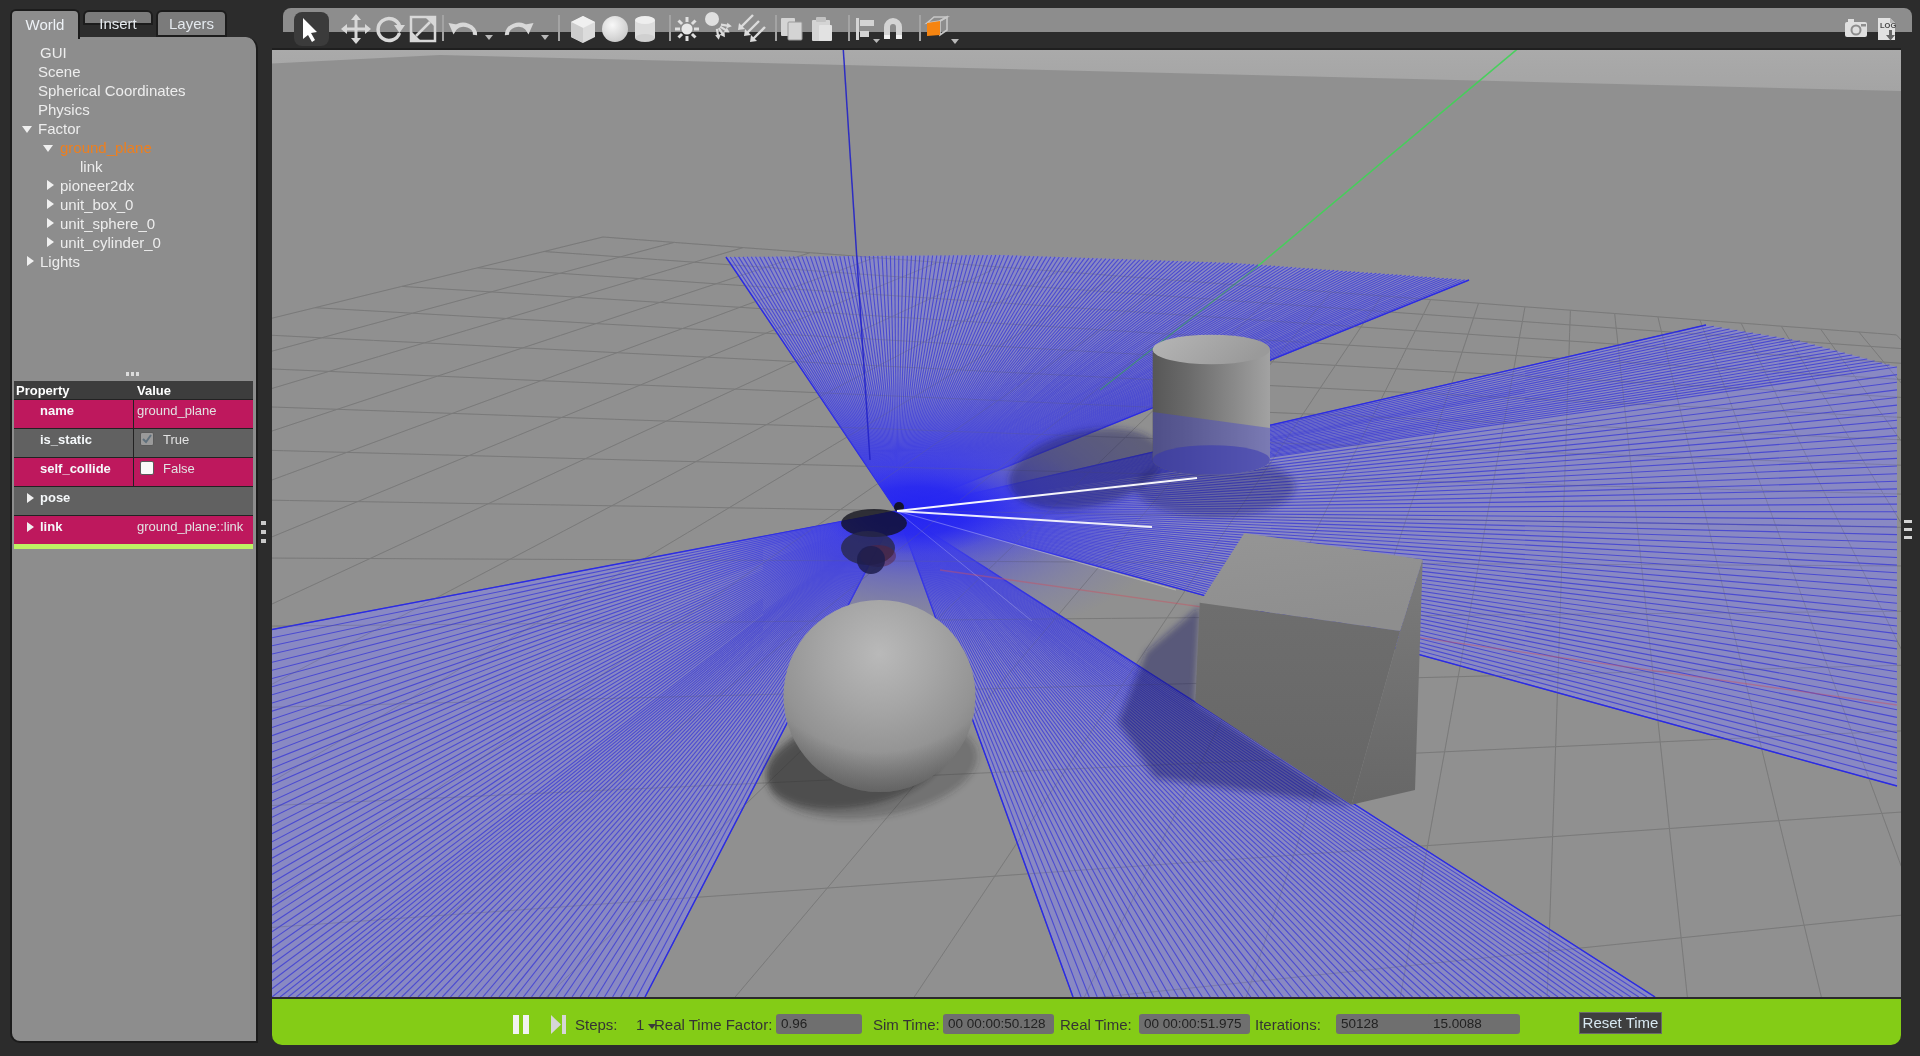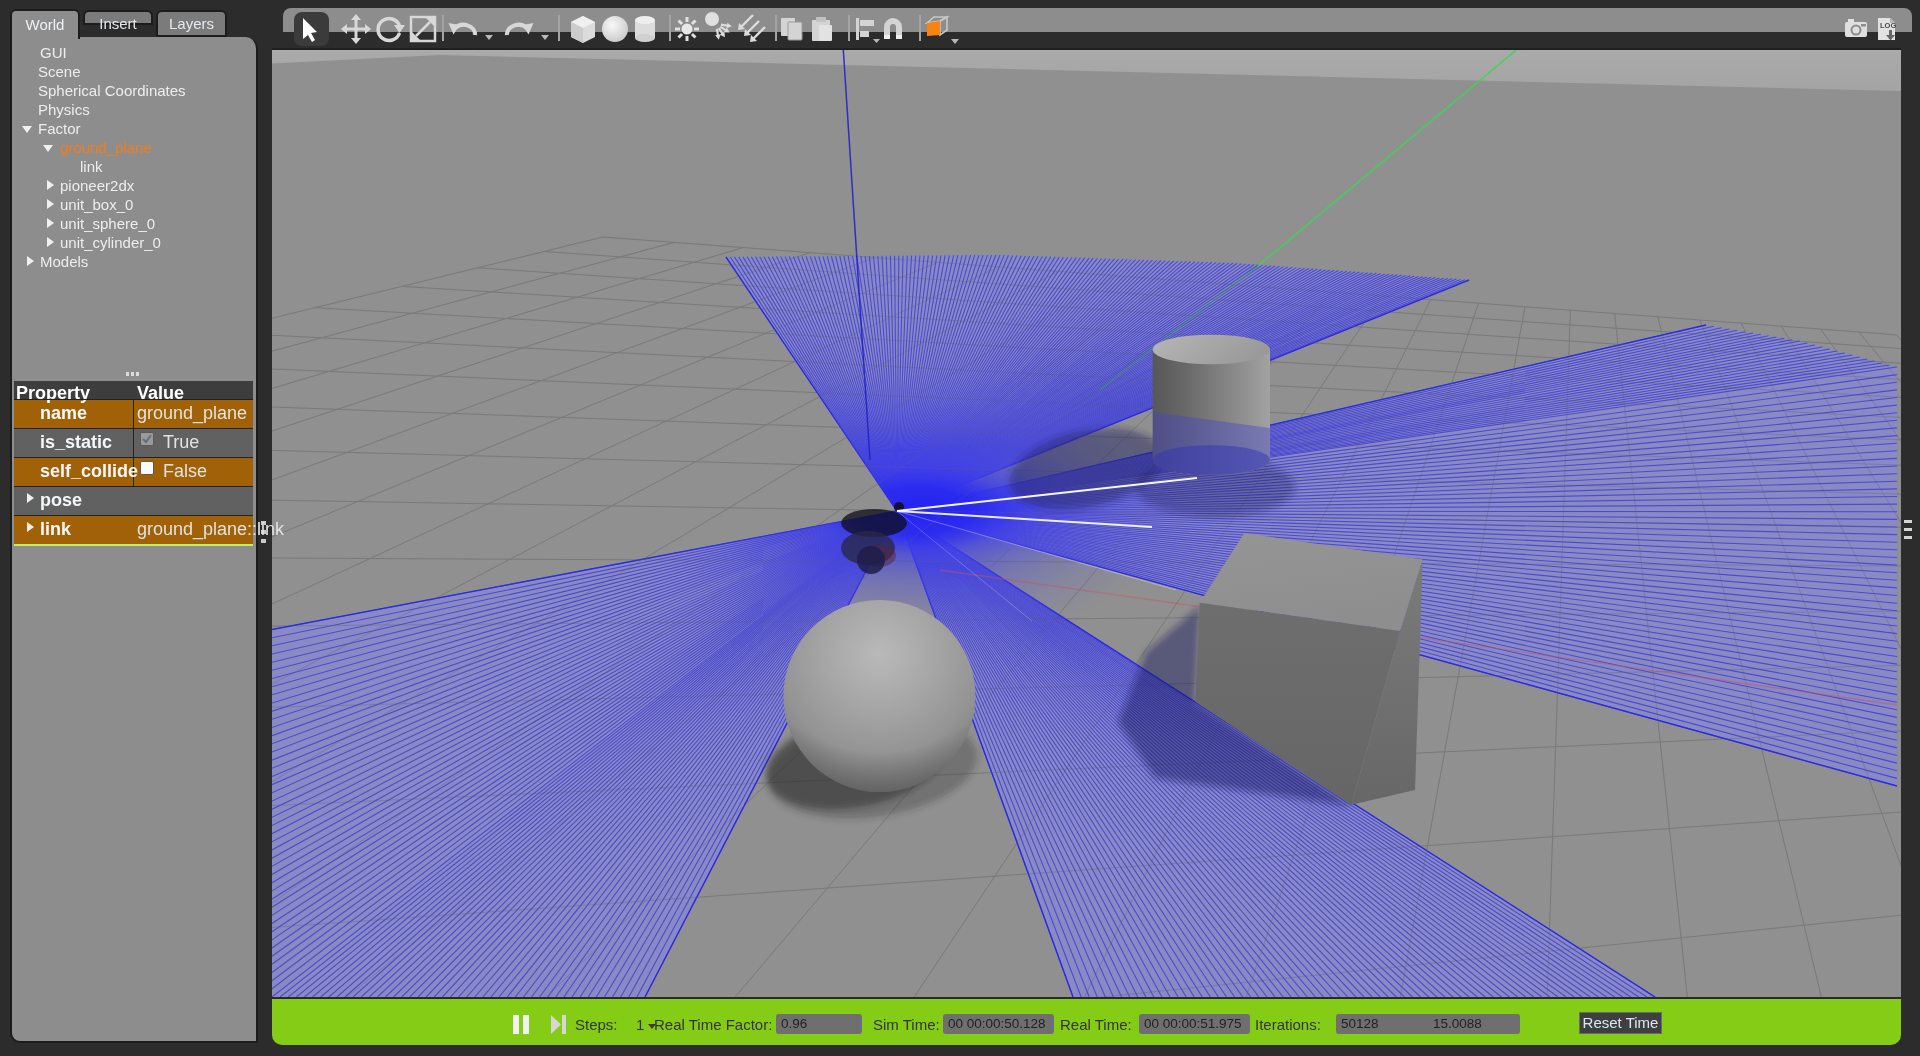--- a/index.html
+++ b/index.html
@@ -6,21 +6,21 @@
 .abs{position:absolute}
 
 #tabWorld{left:10px;top:9px;width:70px;height:30px;background:#8d8d8d;border:2px solid #1c1c1c;border-bottom:none;border-radius:6px 6px 0 0;color:#eef2f6;font-size:15px;text-align:center;line-height:27px;z-index:3}
 #tabInsert{left:83px;top:10px;width:70px;height:15px;background:#7b7b7b;border:2px solid #1c1c1c;border-radius:6px 6px 0 0;color:#e4e9ee;font-size:15px;text-align:center;line-height:24px}
 #tabLayers{left:156px;top:10px;width:71px;height:27px;background:#7b7b7b;border:2px solid #1c1c1c;border-radius:6px 6px 0 0;color:#e4e9ee;font-size:15px;text-align:center;line-height:24px}
 #panel{left:10px;top:37px;width:248px;height:1006px;background:#8d8d8d;border:2px solid #1c1c1c;border-top:none;border-radius:0 12px 0 10px;z-index:2}
 .tri-r{width:0;height:0;border-top:5px solid transparent;border-bottom:5px solid transparent;border-left:7px solid #f0f0f0}
 .tri-d{width:0;height:0;border-left:5px solid transparent;border-right:5px solid transparent;border-top:7px solid #f0f0f0}
 .titem{position:absolute;color:#ededed;font-size:15px;white-space:nowrap}
 
-#ptable{left:14px;top:381px;width:239px;background:#a16207;border-bottom:2px solid #bef264;font-size:18px;z-index:4}
+#ptable{left:14px;top:381px;width:239px;background:#be185d;border-bottom:5px solid #bef264;font-size:13px;z-index:4}
 .prow{position:relative;height:29px;border-top:1px solid #222;color:#f2f2f2}
 .prow .pname{position:absolute;left:26px;top:3px;font-weight:bold;color:#f5f8fa}
 .prow .pval{position:absolute;left:123px;top:3px;color:#e2e2e2;font-weight:normal}
 .dark{background:#616161}
 .colsep{position:absolute;left:119px;top:0;width:1px;height:100%;background:#222}
 .cb{position:absolute;left:126px;top:3px;width:14px;height:14px;border:1px solid #5a5a5a;border-radius:2px}
 
 #toolbar{left:283px;top:8px;width:1629px;height:24px;background:#8d8d8d;border-radius:8px 8px 0 0;z-index:1}
 #tbline{left:272px;top:48px;width:1629px;height:2px;background:#1f1f1f;z-index:2}
 
@@ -44,21 +44,21 @@
   <div class="tri-d abs" style="left:31px;top:108px"></div>
   <div class="titem" style="left:68px;top:121px">link</div>
   <div class="titem" style="left:48px;top:140px">pioneer2dx</div>
   <div class="tri-r abs" style="left:35px;top:143px"></div>
   <div class="titem" style="left:48px;top:159px">unit_box_0</div>
   <div class="tri-r abs" style="left:35px;top:162px"></div>
   <div class="titem" style="left:48px;top:178px">unit_sphere_0</div>
   <div class="tri-r abs" style="left:35px;top:181px"></div>
   <div class="titem" style="left:48px;top:197px">unit_cylinder_0</div>
   <div class="tri-r abs" style="left:35px;top:200px"></div>
-  <div class="titem" style="left:28px;top:216px">Models</div>
+  <div class="titem" style="left:28px;top:216px">Lights</div>
   <div class="tri-r abs" style="left:15px;top:219px"></div>
 </div>
 
 <div class="abs" style="left:126px;top:372px;width:16px;height:5px;z-index:5">
  <div style="position:absolute;left:0;top:0;width:3px;height:4px;background:#dcdcdc"></div>
  <div style="position:absolute;left:5px;top:0;width:3px;height:4px;background:#dcdcdc"></div>
  <div style="position:absolute;left:10px;top:0;width:3px;height:4px;background:#dcdcdc"></div>
 </div>
 
 <div class="abs" id="ptable">

